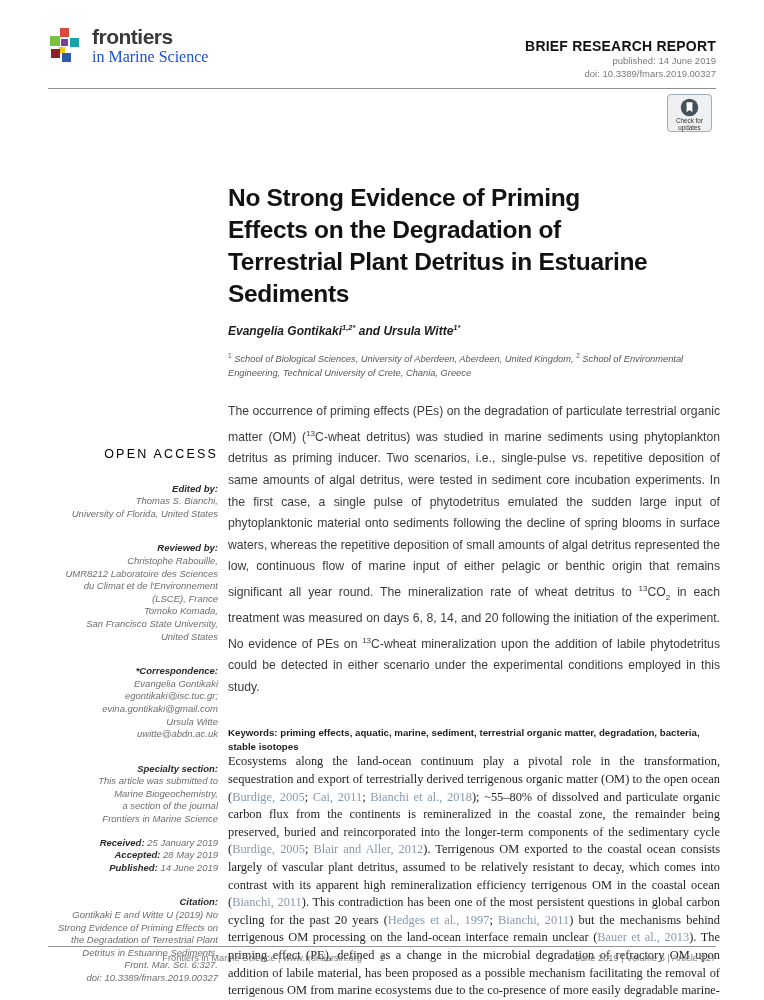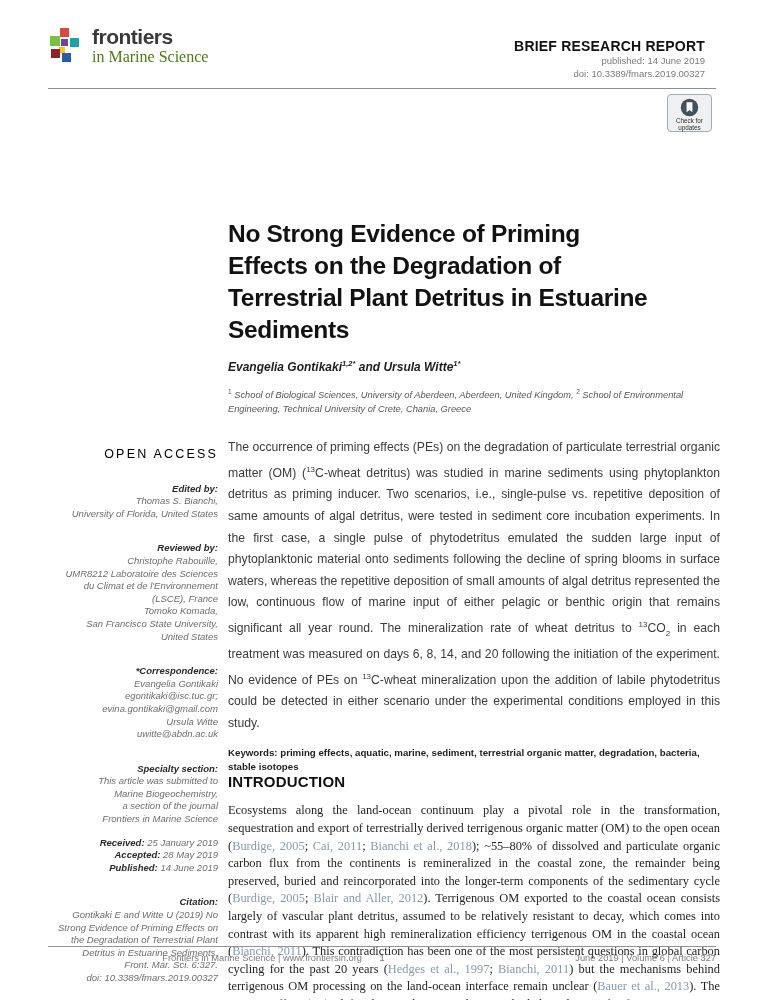--- a/index.html
+++ b/index.html
@@ -2,25 +2,25 @@
 <html><head>
 <meta charset="utf-8">
 <style>
   * { margin:0; padding:0; box-sizing:border-box; }
   html,body { background:#ffffff; }
   .page {
     position:relative; width:764px; height:1000px; background:#fff;
     font-family:"Liberation Sans", sans-serif; overflow:hidden;
   }
   
-  .hdr { position:absolute; top:26px; left:48px; right:59px; display:flex; justify-content:space-between; }
+  .hdr { position:absolute; top:26px; left:48px; right:48px; display:flex; justify-content:space-between; }
   .logo { display:flex; align-items:flex-start; gap:8px; }
   .logo svg { display:block; margin-top:2px; }
   .logo-title { font-size:21px; font-weight:bold; color:#3a3a3a; letter-spacing:-0.5px; line-height:22px; }
-  .logo-sub { font-family:"Liberation Serif", serif; font-size:16px; color:#4d7c0f; line-height:18px; }
+  .logo-sub { font-family:"Liberation Serif", serif; font-size:16px; color:#1d4ed8; line-height:18px; }
   .hdr-right { text-align:right; padding-top:12px; }
   .article-type { font-size:14px; font-weight:bold; color:#121212; letter-spacing:0.2px; }
   .hdr-meta { font-size:9.5px; color:#7b7b7b; line-height:13px; }
   .hdr-rule { position:absolute; top:88px; left:48px; right:48px; border-top:1px solid #8f8f8f; }
   
   .check-badge {
     position:absolute; top:94px; right:52px; width:45px; height:38px;
     background:#eef0f1; border:1px solid #a2abaf; border-radius:4px;
     display:flex; flex-direction:column; align-items:center; padding-top:3px; cursor:pointer;
   }
@@ -31,26 +31,26 @@
     position:absolute; top:448px; left:48px; width:170px; text-align:right;
     font-size:9.5px; font-style:italic; color:#6e6e6e; line-height:12.6px;
   }
   .oa { font-style:normal; font-size:12.5px; letter-spacing:2.2px; color:#000000; margin-bottom:18px; }
   .sb-label { font-weight:bold; color:#2a2a2a; margin-top:22px; }
   .sb-lines { white-space:pre-line; }
   .sb-row .lbl { font-weight:bold; color:#2a2a2a;margin-top:46px; }
   .sb-dates { margin-top:11px; }
   
   .main { position:absolute; top:182px; left:228px; width:492px; }
-  .title { font-size:24.5px; line-height:32px; font-weight:bold; color:#121212; letter-spacing:-0.3px; white-space:pre-line; margin-bottom:13px;margin-top:36px; }
+  .title { font-size:24.5px; line-height:32px; font-weight:bold; color:#121212; letter-spacing:-0.3px; white-space:pre-line; margin-bottom:13px; }
   .authors { font-size:12px; font-weight:bold; font-style:italic; color:#1d1d1d; margin-bottom:11px; }
   .authors sup { font-size:7.5px;margin-top:36px; }
   .affil { font-size:9.3px; font-style:italic; color:#595959; line-height:13.5px; margin-bottom:21px; }
   .affil sup { font-size:6.5px; font-style:normal; }
-  .abstract { font-size:12.2px; line-height:21.6px; text-align:justify; color:#3b3b3b; margin-bottom:12px; }
+  .abstract { font-size:12.2px; line-height:21.6px; text-align:justify; color:#3b3b3b; margin-bottom:28px; }
   .abstract sup { font-size:8px; }
   .abstract sub { font-size:8px; }
   .keywords { font-size:9.7px; font-weight:bold; color:#1e1e1e; line-height:13.5px; }
   .intro-h { font-size:15px; font-weight:bold; color:#101010; letter-spacing:0.2px; margin-bottom:12px; }
   .intro { font-family:"Liberation Serif", serif; font-size:12.4px; line-height:17.6px; text-align:justify; color:#1f1f1f; }
   .cite { color:#8799ae; cursor:pointer; }
   
   .footer-rule { position:absolute; top:946px; left:48px; right:48px; border-top:1px solid #949494; }
   .footer-row { position:absolute; top:953px; left:48px; right:48px; display:flex; font-size:9.3px; color:#7c7c7c; }
   .footer-row .f-left { flex:1; text-align:right; }
@@ -152,21 +152,20 @@
 Sediments</h1>
 
     <div class="authors"><span>Evangelia Gontikaki</span><sup>1,2*</sup><span> and Ursula Witte</span><sup>1*</sup></div>
 
     <div class="affil"><sup>1</sup><span> School of Biological Sciences, University of Aberdeen, Aberdeen, United Kingdom, </span><sup>2</sup><span> School of Environmental Engineering, Technical University of Crete, Chania, Greece</span></div>
 
     <p class="abstract"><span>The occurrence of priming effects (PEs) on the degradation of particulate terrestrial organic matter (OM) (</span><sup>13</sup><span>C-wheat detritus) was studied in marine sediments using phytoplankton detritus as priming inducer. Two scenarios, i.e., single-pulse vs. repetitive deposition of same amounts of algal detritus, were tested in sediment core incubation experiments. In the first case, a single pulse of phytodetritus emulated the sudden large input of phytoplanktonic material onto sediments following the decline of spring blooms in surface waters, whereas the repetitive deposition of small amounts of algal detritus represented the low, continuous flow of marine input of either pelagic or benthic origin that remains significant all year round. The mineralization rate of wheat detritus to </span><sup>13</sup><span>CO</span><sub>2</sub><span> in each treatment was measured on days 6, 8, 14, and 20 following the initiation of the experiment. No evidence of PEs on </span><sup>13</sup><span>C-wheat mineralization upon the addition of labile phytodetritus could be detected in either scenario under the experimental conditions employed in this study.</span></p>
 
     <div class="keywords">Keywords: priming effects, aquatic, marine, sediment, terrestrial organic matter, degradation, bacteria, stable isotopes</div>
 
-    <h2 class="intro-h">INTRODUCTION</h2>
 
     <p class="intro"><span>Ecosystems along the land-ocean continuum play a pivotal role in the transformation, sequestration and export of terrestrially derived terrigenous organic matter (OM) to the open ocean (</span><span class="cite">Burdige, 2005</span><span>; </span><span class="cite">Cai, 2011</span><span>; </span><span class="cite">Bianchi et al., 2018</span><span>); ~55–80% of dissolved and particulate organic carbon flux from the continents is remineralized in the coastal zone, the remainder being preserved, buried and reincorporated into the longer-term components of the sedimentary cycle (</span><span class="cite">Burdige, 2005</span><span>; </span><span class="cite">Blair and Aller, 2012</span><span>). Terrigenous OM exported to the coastal ocean consists largely of vascular plant detritus, assumed to be relatively resistant to decay, which comes into contrast with its apparent high remineralization efficiency terrigenous OM in the coastal ocean (</span><span class="cite">Bianchi, 2011</span><span>). This contradiction has been one of the most persistent questions in global carbon cycling for the past 20 years (</span><span class="cite">Hedges et al., 1997</span><span>; </span><span class="cite">Bianchi, 2011</span><span>) but the mechanisms behind terrigenous OM processing on the land-ocean interface remain unclear (</span><span class="cite">Bauer et al., 2013</span><span>). The priming effect (PE), defined as a change in the microbial degradation of refractory OM upon addition of labile material, has been proposed as a possible mechanism facilitating the removal of terrigenous OM from marine ecosystems due to the co-presence of more easily degradable marine-derived OM</span></p>
   </main>
 
   <div class="footer-rule"></div>
   <div class="footer-row">
     <span class="f-left">Frontiers in Marine Science | www.frontiersin.org</span>
     <span class="f-page">1</span>
     <span class="f-right">June 2019 | Volume 6 | Article 327</span>
   </div>

